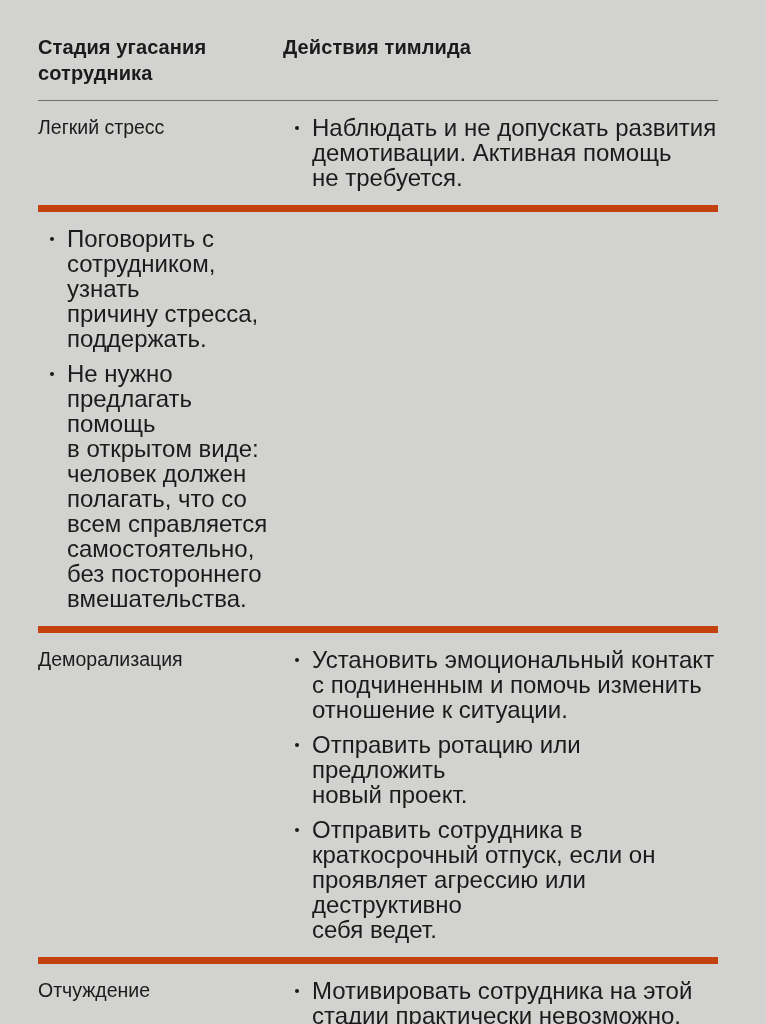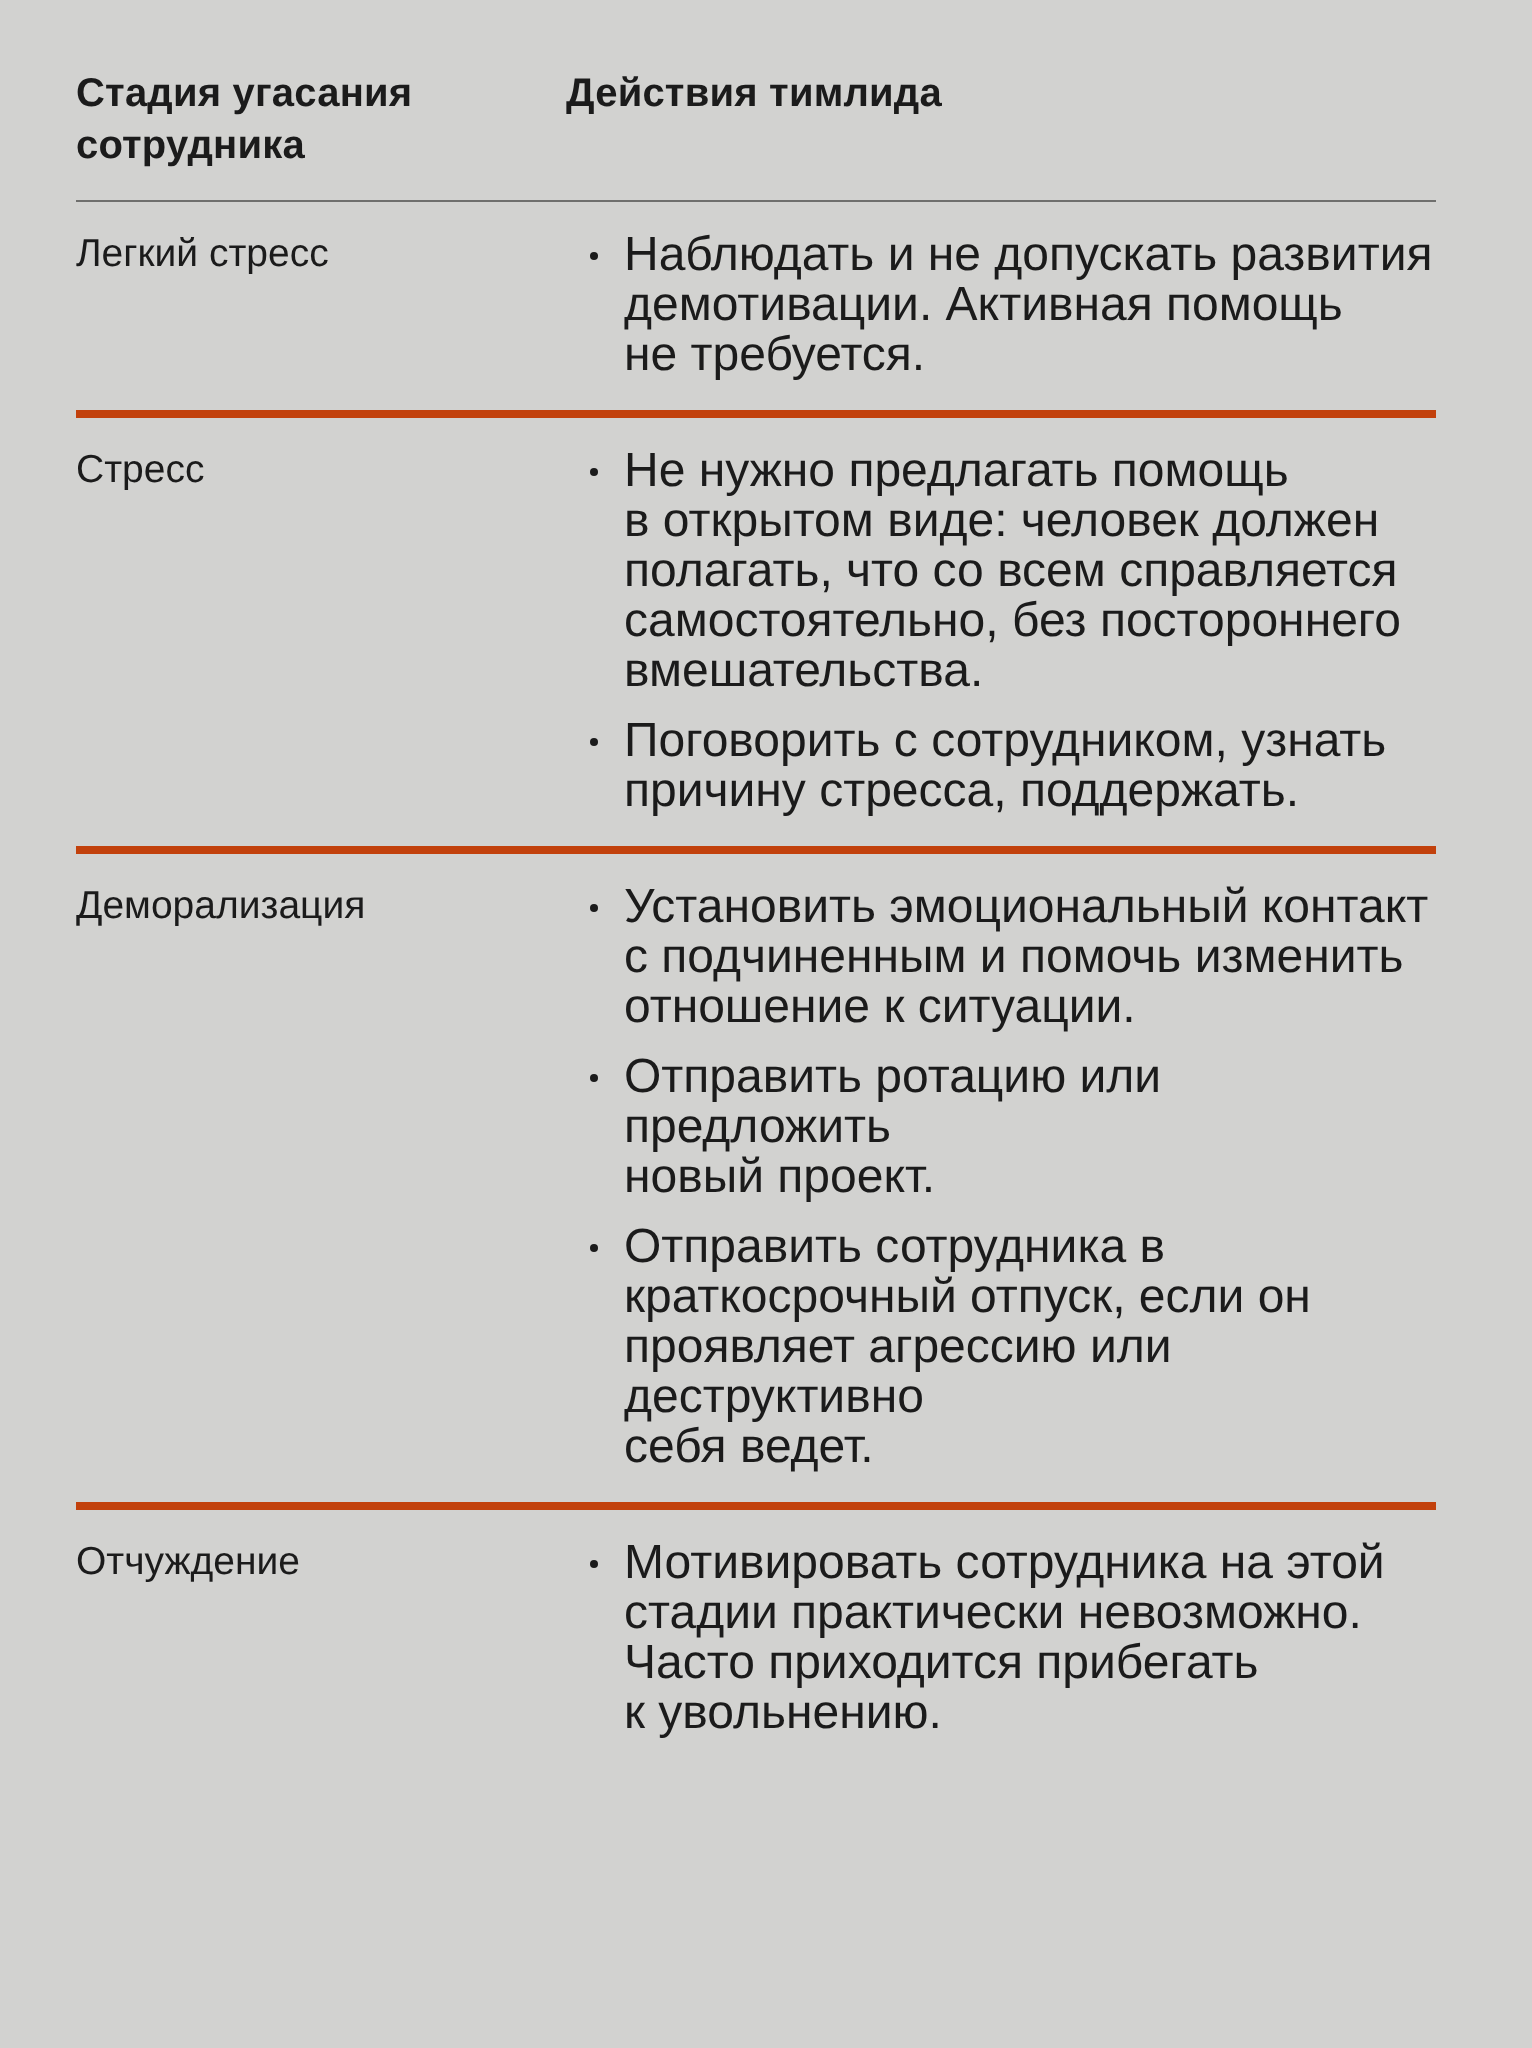--- a/index.html
+++ b/index.html
@@ -26,21 +26,21 @@
   }
   .col-header {
     font-size: 20px;
     line-height: 26px;
     font-weight: bold;
     letter-spacing: 0.1px;
     white-space: pre-line;
   }
   .table-row {
     padding: 14px 0 15px 0;
-    border-bottom: 4px solid #c2410c;
+    border-bottom: 7px solid #c2410c;
   }
   .table-row:last-child {
     border-bottom: none;
   }
   .stage-cell {
     font-size: 19.5px;
     line-height: 25px;
   }
   ul.actions-list {
     list-style: none;
@@ -82,34 +82,33 @@
       <li class="action-item">
         <span class="bullet-dot"></span>
         <span class="action-text">Наблюдать и не допускать развития
 демотивации. Активная помощь
 не требуется.</span>
       </li>
     </ul>
   </div>
 
   <div class="grid-row table-row">
-    <div class="stage-cell">Стресс</div>
     <ul class="actions-list">
+      <li class="action-item">
+        <span class="bullet-dot"></span>
+        <span class="action-text">Поговорить с сотрудником, узнать
+причину стресса, поддержать.</span>
+      </li>
       <li class="action-item">
         <span class="bullet-dot"></span>
         <span class="action-text">Не нужно предлагать помощь
 в открытом виде: человек должен
 полагать, что со всем справляется
 самостоятельно, без постороннего
 вмешательства.</span>
-      </li>
-      <li class="action-item">
-        <span class="bullet-dot"></span>
-        <span class="action-text">Поговорить с сотрудником, узнать
-причину стресса, поддержать.</span>
       </li>
     </ul>
   </div>
 
   <div class="grid-row table-row">
     <div class="stage-cell">Деморализация</div>
     <ul class="actions-list">
       <li class="action-item">
         <span class="bullet-dot"></span>
         <span class="action-text">Установить эмоциональный контакт

